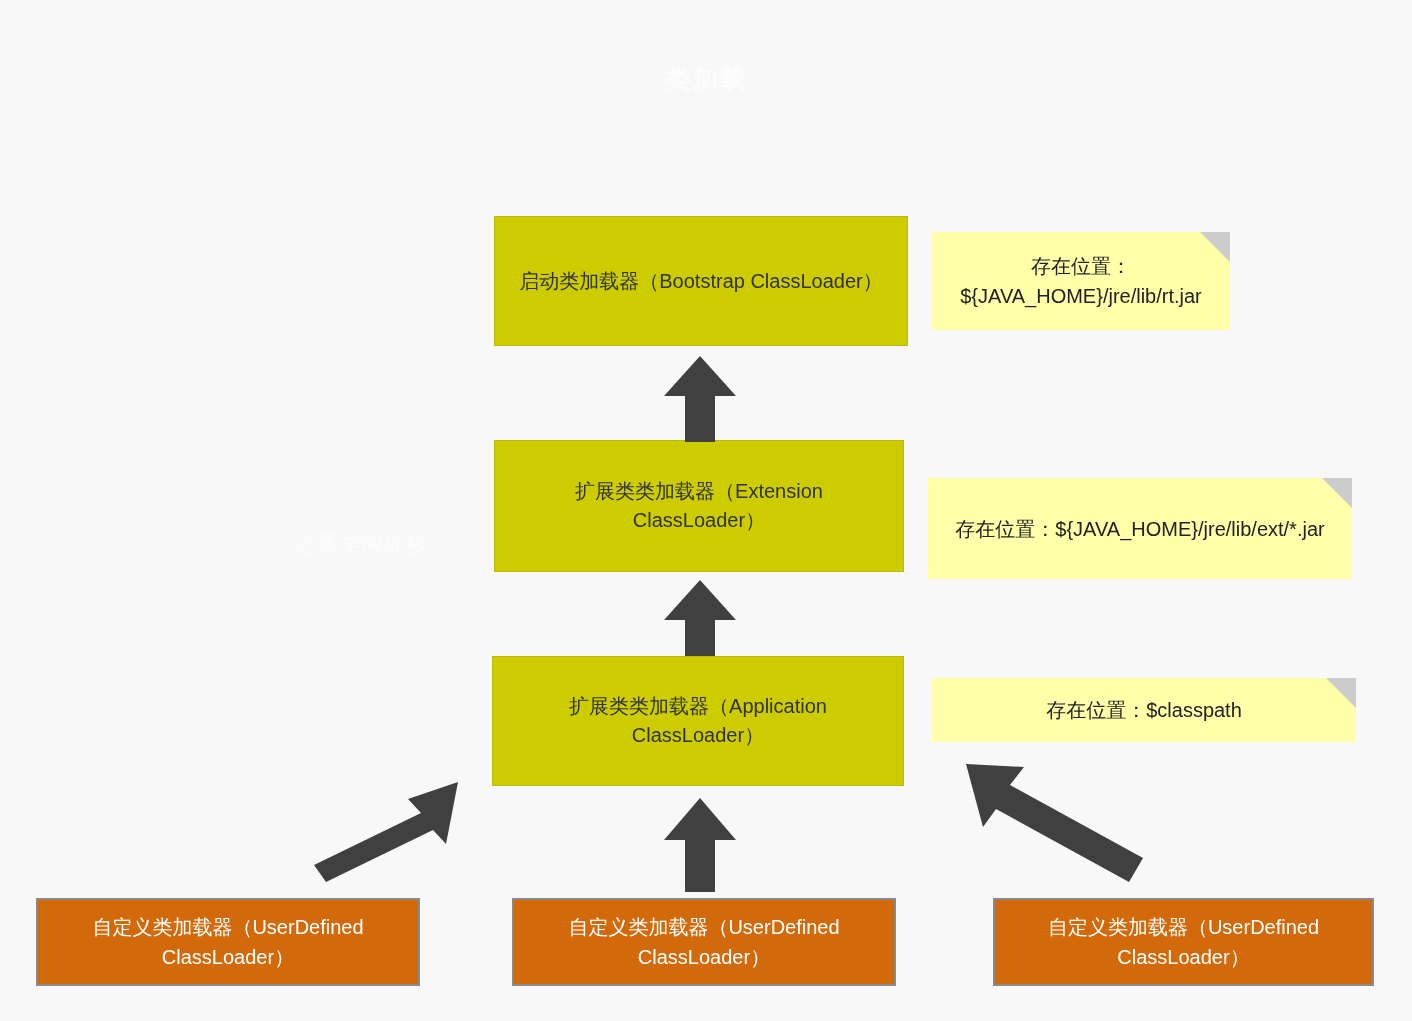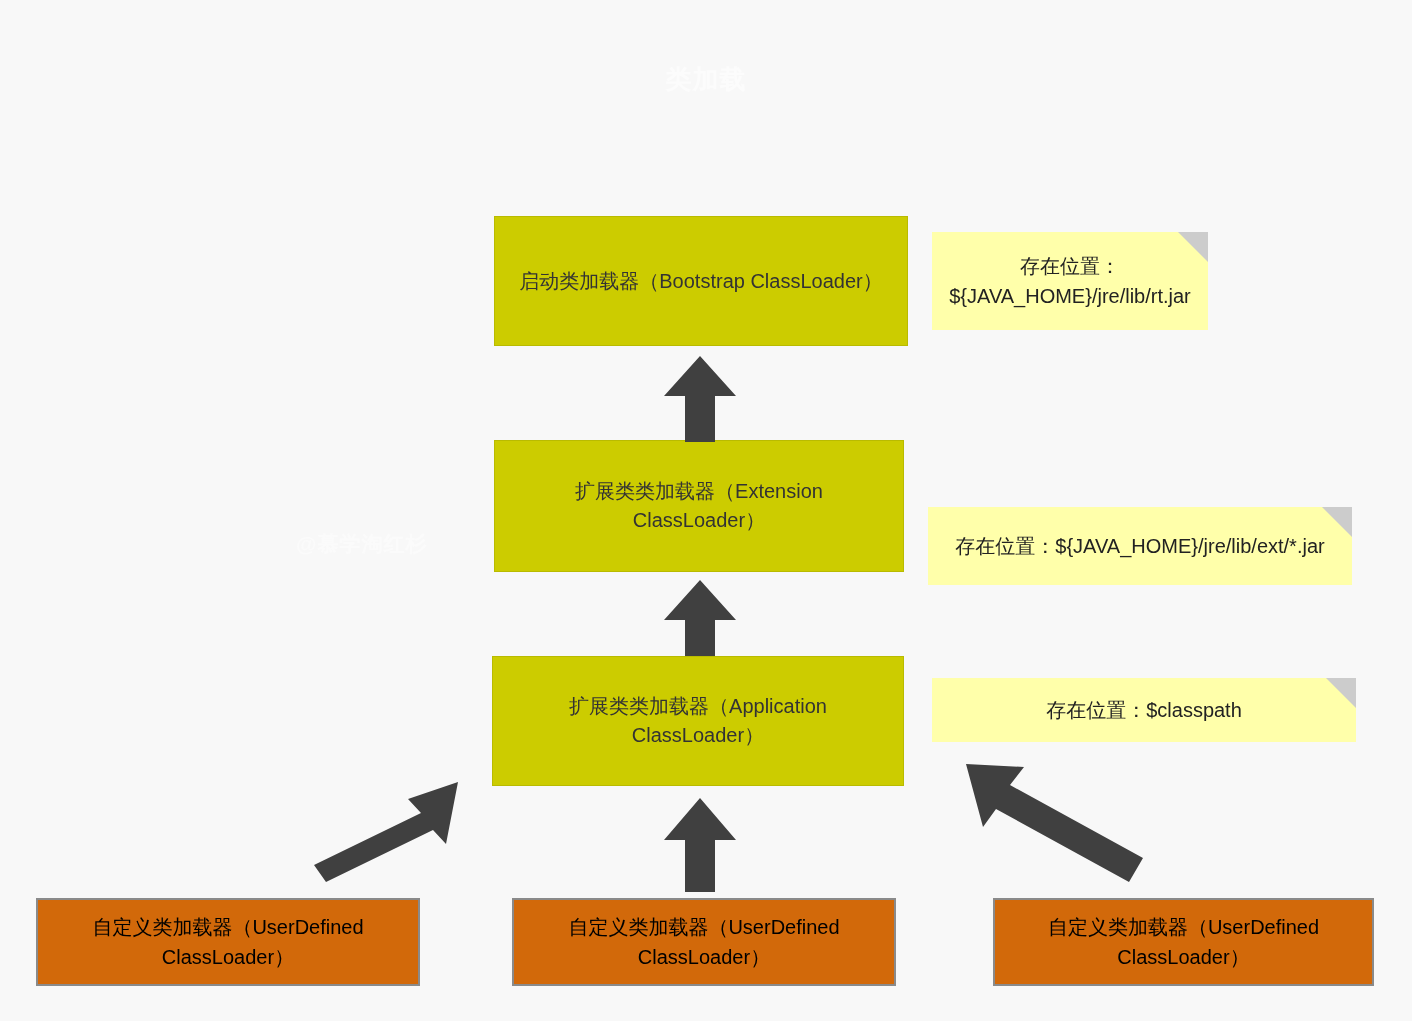--- a/index.html
+++ b/index.html
@@ -66,21 +66,21 @@
   
   .user-box {
     position: absolute;
     background: #d2690a;
     border: 2px solid #8a8a8a;
     box-sizing: border-box;
     display: flex;
     align-items: center;
     justify-content: center;
     text-align: center;
-    color: #000000;
+    color: #ffffff;
     font-size: 20px;
     line-height: 1.5;
     padding: 6px 16px;
   }
 
   
   .note {
     position: absolute;
     background: #ffffaa;
     box-sizing: border-box;
@@ -130,26 +130,26 @@
   </div>
 
   <div class="loader-box" style="left:494px; top:440px; width:410px; height:132px;justify-content:flex-end;">
     <span>扩展类类加载器（Extension ClassLoader）</span>
   </div>
 
   <div class="loader-box" style="left:492px; top:656px; width:412px; height:130px;">
     <span>扩展类类加载器（Application ClassLoader）</span>
   </div>
 
-  <div class="note" style="left:932px; top:232px; width:276px; height:98px;">
+  <div class="note" style="left:932px; top:232px; width:298px; height:98px;">
     <span class="note-fold"></span>
     <span class="note-text">存在位置：${JAVA_HOME}/jre/lib/rt.jar</span>
   </div>
 
-  <div class="note" style="left:928px; top:478px; width:424px; height:78px;margin-top:29px;">
+  <div class="note" style="left:928px; top:478px; width:424px; height:101px;">
     <span class="note-fold"></span>
     <span class="note-text">存在位置：${JAVA_HOME}/jre/lib/ext/*.jar</span>
   </div>
 
   <div class="note" style="left:932px; top:678px; width:424px; height:64px;">
     <span class="note-fold"></span>
     <span class="note-text">存在位置：$classpath</span>
   </div>
 
   <div class="user-box" style="left:36px; top:898px; width:384px; height:88px;">

